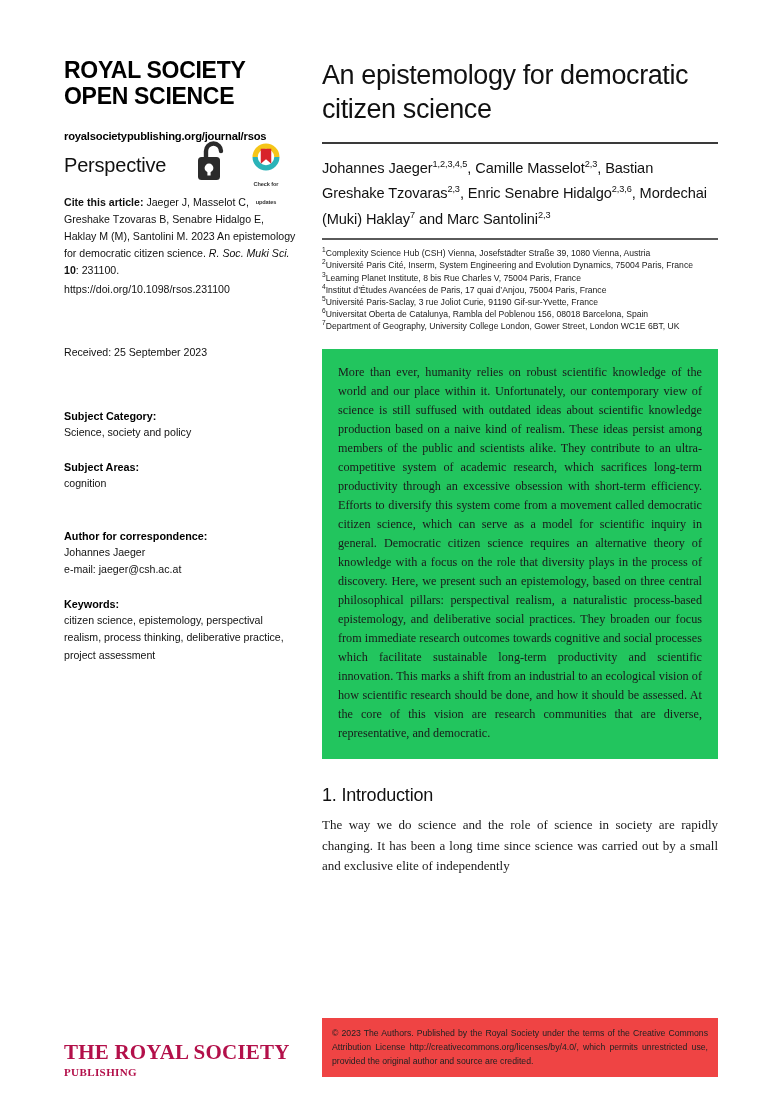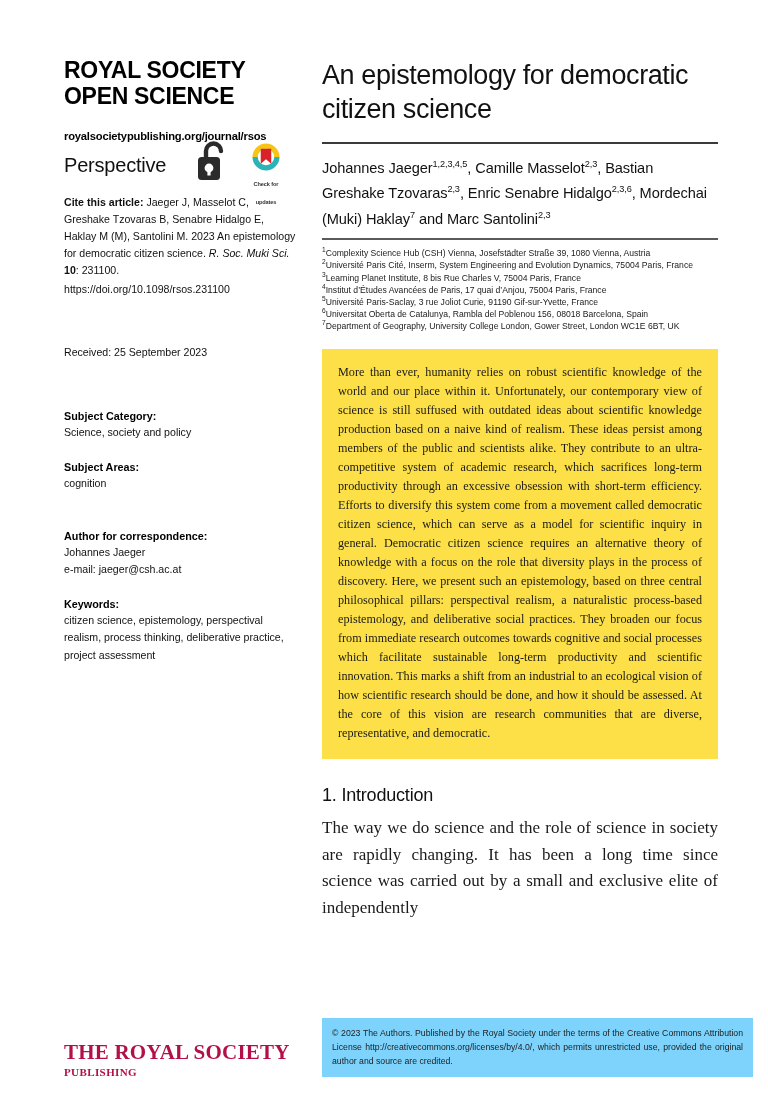--- a/index.html
+++ b/index.html
@@ -188,21 +188,21 @@
     margin-top: 1px;
   }
   .affiliations div { margin: 0; }
   .affiliations sup {
     font-size: 6.6px;
     vertical-align: super;
     line-height: 0;
   }
 
   .abstract {
-    background: #fde047;
+    background: #22c55e;
     margin-top: 16px;
     padding: 14px 16px 16px 16px;
     font-family: "Liberation Serif", serif;
     font-size: 12.2px;
     line-height: 1.56;
     text-align: justify;
     color: #1a1a1a;
   }
   .abstract p { margin: 0; }
 
@@ -210,33 +210,33 @@
     font-family: "Liberation Sans", sans-serif;
     font-size: 18px;
     font-weight: normal;
     color: #111;
     margin: 26px 0 9px 0;
     letter-spacing: -0.2px;
   }
 
   .body-text {
     font-family: "Liberation Serif", serif;
-    font-size: 17px;
+    font-size: 13px;
     line-height: 1.56;
     text-align: justify;
     color: #1a1a1a;
     margin: 0;
   }
 
   .copyright {
     position: absolute;
     left: 322px;
     top: 1018px;
-    width: 431px;
-    background: #7dd3fc;
+    width: 396px;
+    background: #ef4444;
     padding: 8px 10px 9px 10px;
     font-family: "Liberation Sans", sans-serif;
     font-size: 8.7px;
     line-height: 1.62;
     color: #222;
     text-align: justify;
   }
   .copyright p { margin: 0; }
 </style>
 </head>

